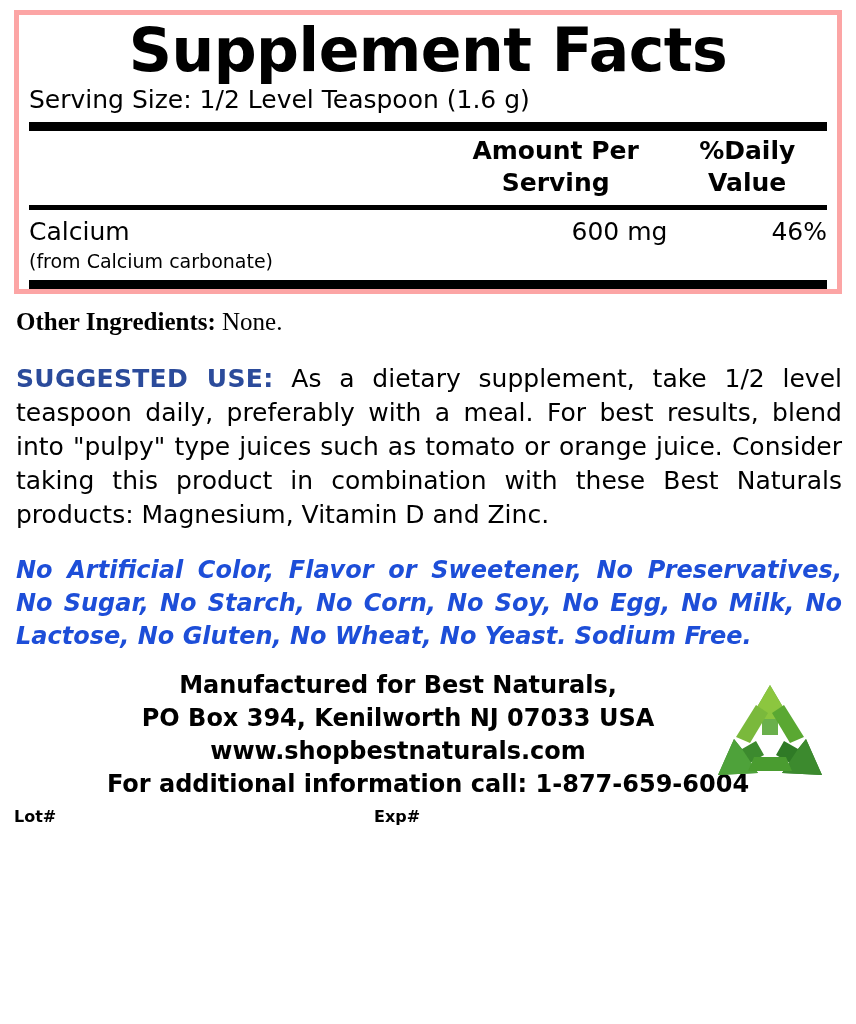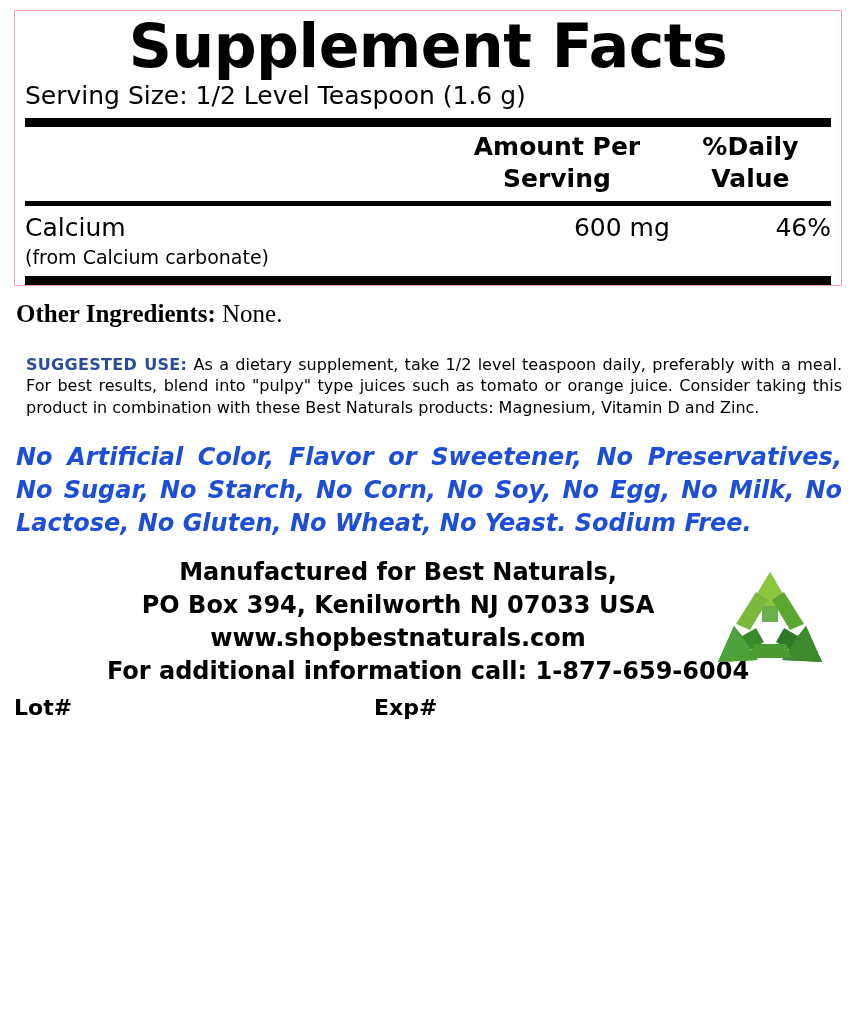--- a/index.html
+++ b/index.html
@@ -17,21 +17,21 @@
   .page {
     position: relative;
     width: 856px;
     height: 1024px;
     box-sizing: border-box;
     padding: 0 14px;
   }
 
   
   .facts-panel {
-    border: 1px solid #fca5a5;
+    border: 5px solid #fca5a5;
     box-sizing: border-box;
     padding: 4px 10px 0 10px;
     margin-top: 10px;
   }
   .facts-title {
     font-size: 60px;
     font-weight: 700;
     line-height: 1.04;
     letter-spacing: -0.5px;
     text-align: center;
@@ -85,24 +85,24 @@
 
   
   .other-ing {
     font-size: 25px;
     margin: 14px 0 0 2px;
     font-family: Liberation Serif, serif;
   }
   .other-ing b { font-weight: 700; }
 
   .suggested {
-    font-size: 16px;
+    font-size: 25px;
     line-height: 1.36;
     text-align: justify;
-    margin: 26px 0 0 12px;
+    margin: 26px 0 0 2px;
   }
   .suggested-label {
     color: #2b4b9b;
     font-weight: 700;
     letter-spacing: 0.3px;
   }
 
   .free-from {
     color: #1d4ed8;
     font-style: italic;
@@ -121,21 +121,21 @@
   .footer-lines {
     text-align: center;
     font-weight: 700;
     font-size: 24px;
     line-height: 1.38;
     padding-right: 60px;
   }
   .lot-row {
     display: flex;
     font-weight: 700;
-    font-size: 22px;
+    font-size: 16px;
     margin-top: 6px;
   }
   .lot-row .lot { width: 360px; }
 
   .recycle {
     position: absolute;
     right: 8px;
     top: 10px;
     width: 128px;
     height: 112px;

